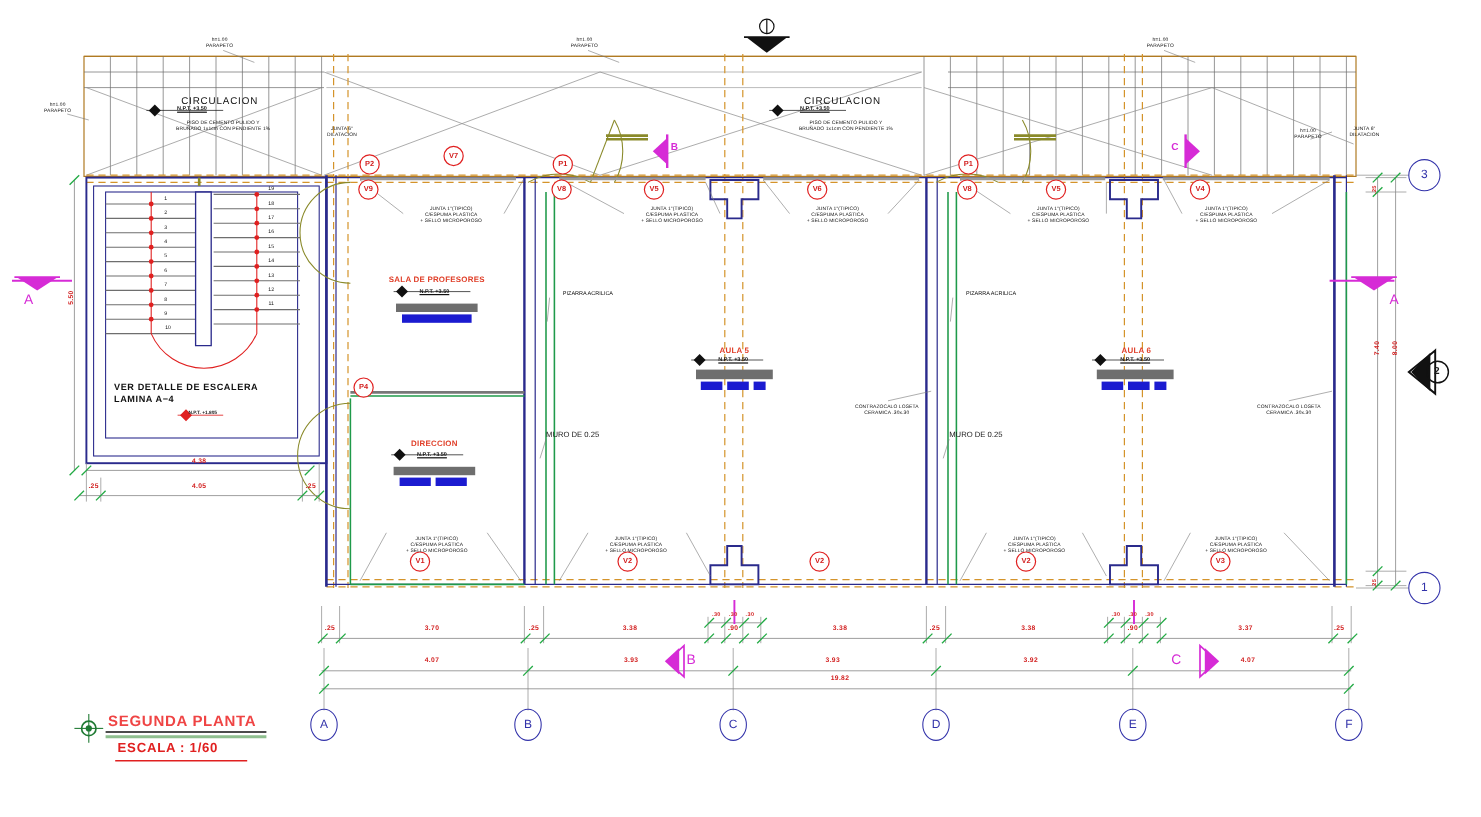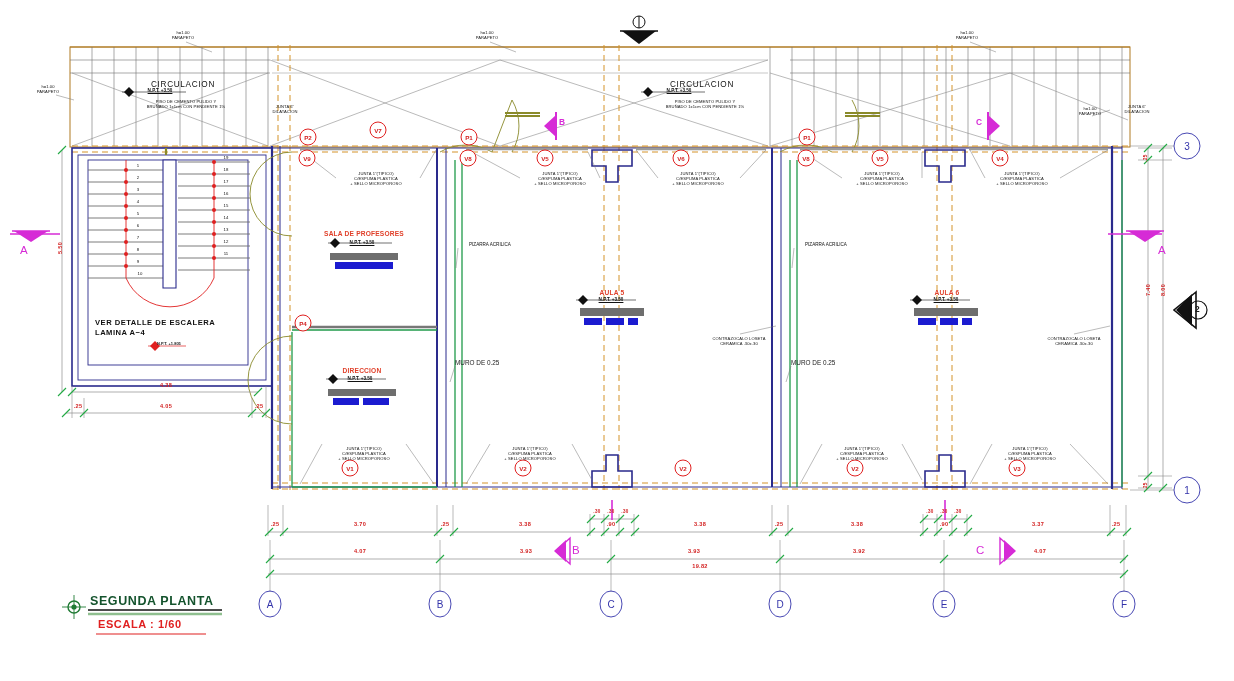--- a/index.html
+++ b/index.html
@@ -48,21 +48,21 @@
   .gridtxt {
     position: absolute;
     font-size: 10px;
     color: #3333aa;
     transform: translate(-50%, -50%);
   }
   .title-main {
     position: absolute;
     font-size: 12.5px;
     font-weight: bold;
-    color: #14532d;
+    color: #ef4444;
     letter-spacing: 0.6px;
   }
   .title-scale {
     position: absolute;
     font-size: 11px;
     font-weight: bold;
     color: #e02020;
     letter-spacing: 0.6px;
   }
   .room-name {

